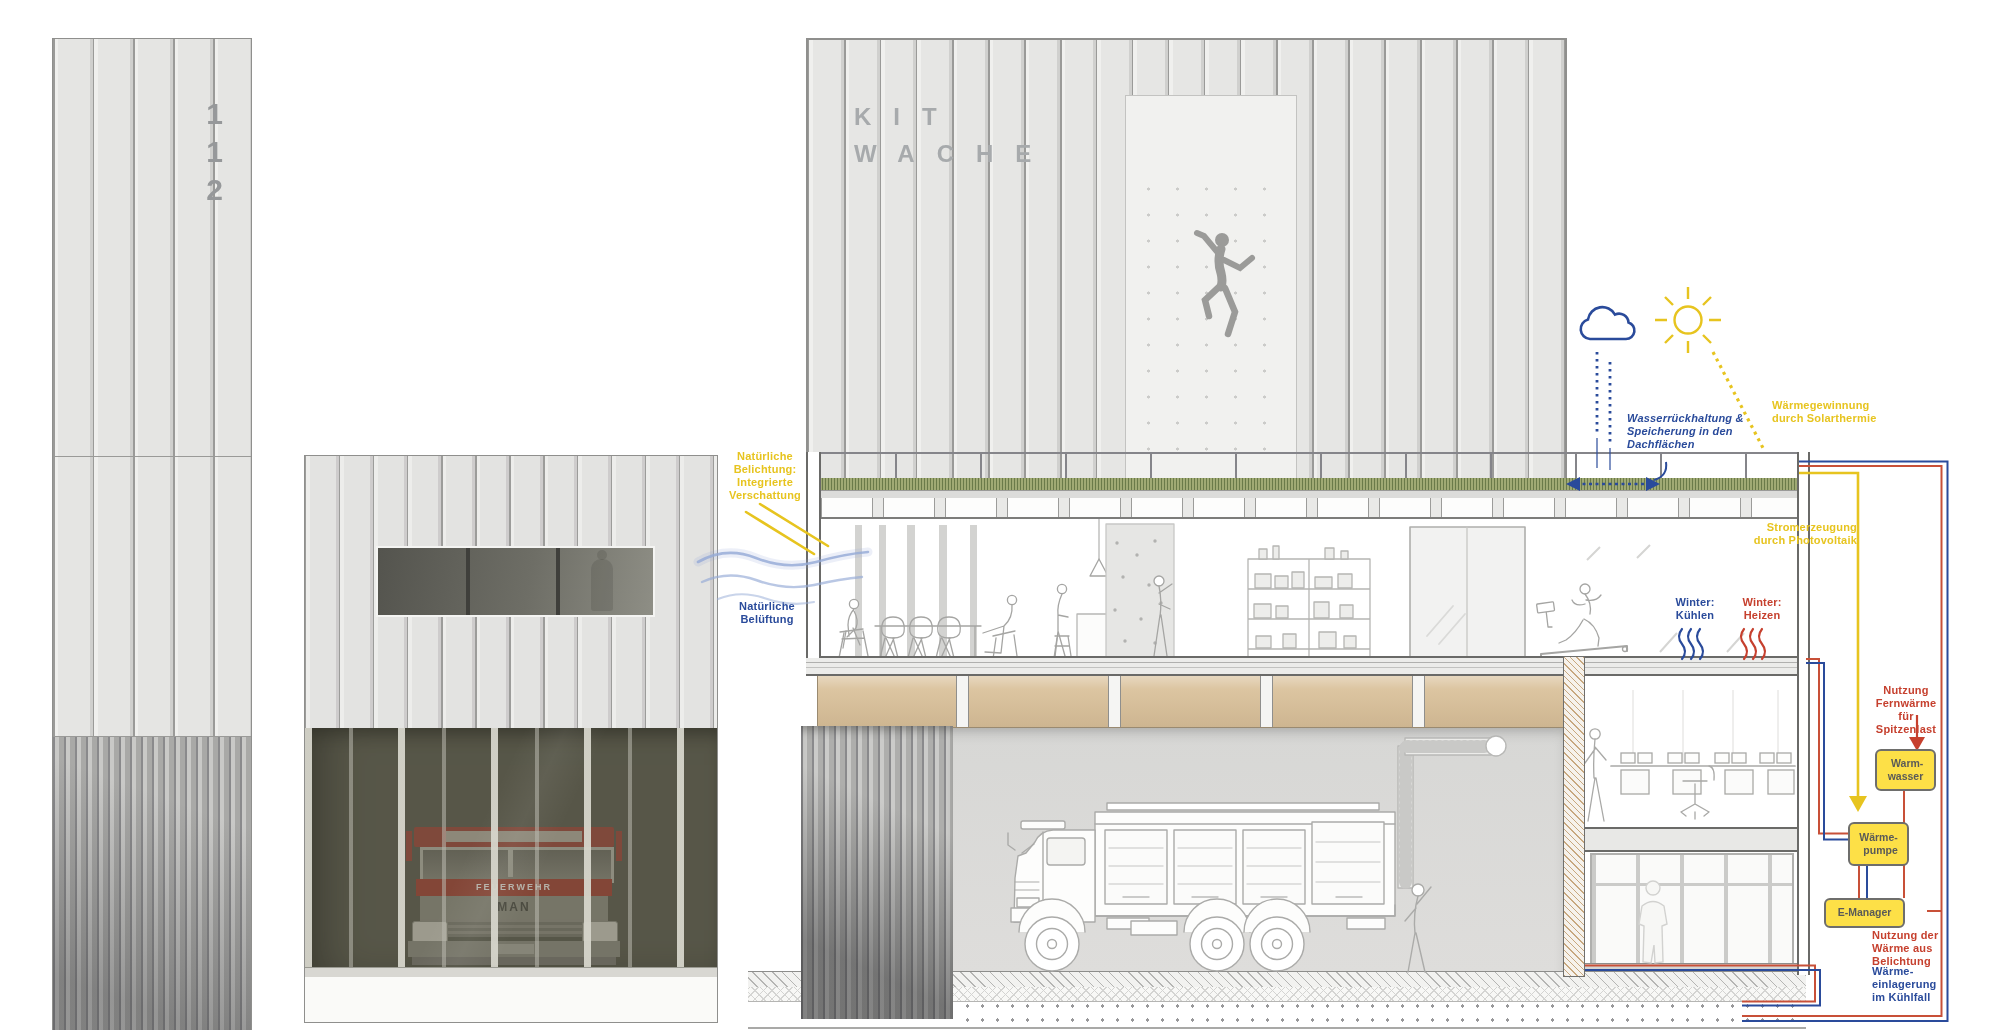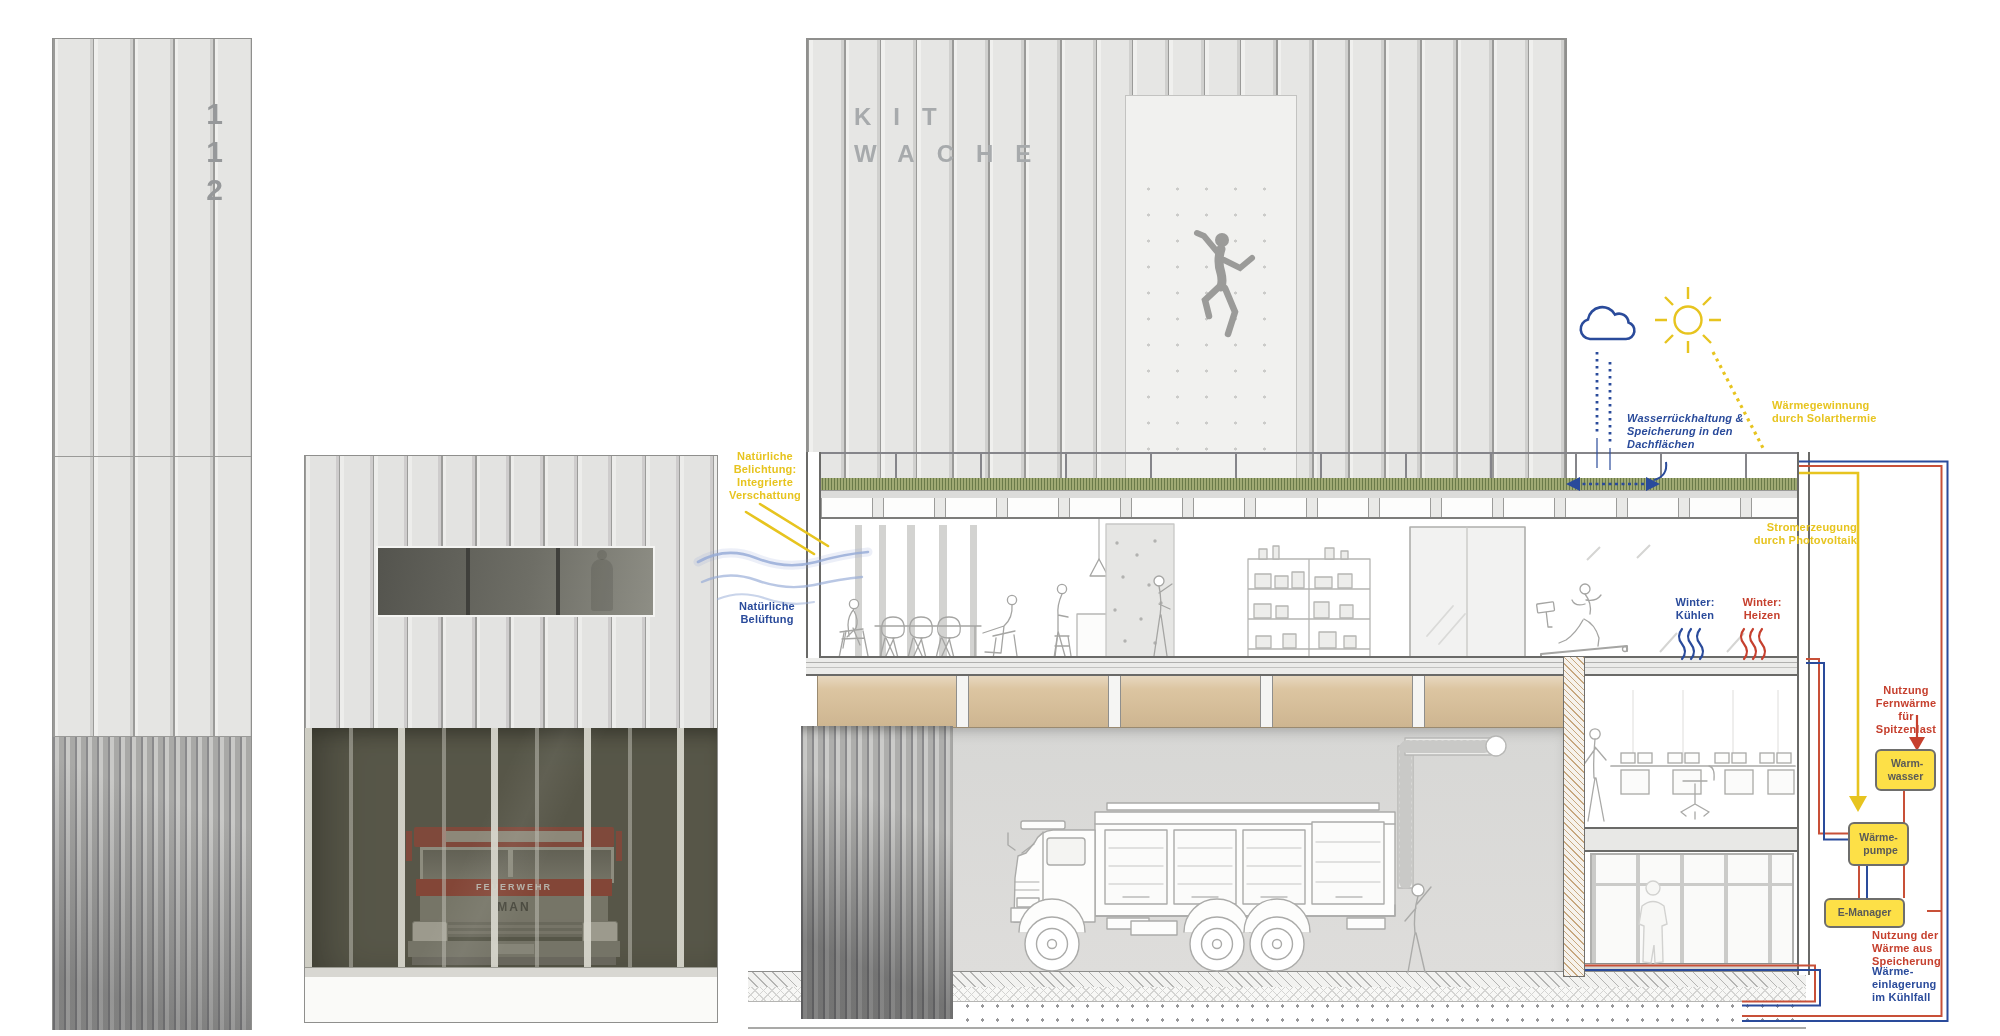--- a/index.html
+++ b/index.html
@@ -431,21 +431,21 @@
 durch Photovoltaik</div>
   <div class="ann center blue" style="left:1666px;top:596px;width:58px;z-index:30;">Winter:
 Kühlen</div>
   <div class="ann center red" style="left:1732px;top:596px;width:60px;z-index:30;">Winter:
 Heizen</div>
   <div class="ann center red" style="left:1870px;top:684px;width:72px;">Nutzung
 Fernwärme
 für Spitzenlast</div>
   <div class="ann red" style="left:1872px;top:929px;width:72px;">Nutzung der
 Wärme aus
-Speicherung</div>
+Belichtung</div>
   <div class="ann blue" style="left:1872px;top:965px;width:72px;">Wärme-
 einlagerung
 im Kühlfall</div>
 
   <div class="nodebox" style="left:1875px;top:749px;width:57px;height:38px;">Warm-
 wasser</div>
   <div class="nodebox" style="left:1848px;top:822px;width:57px;height:40px;">Wärme-
 pumpe</div>
   <div class="nodebox" style="left:1824px;top:898px;width:77px;height:26px;">E-Manager</div>
 

